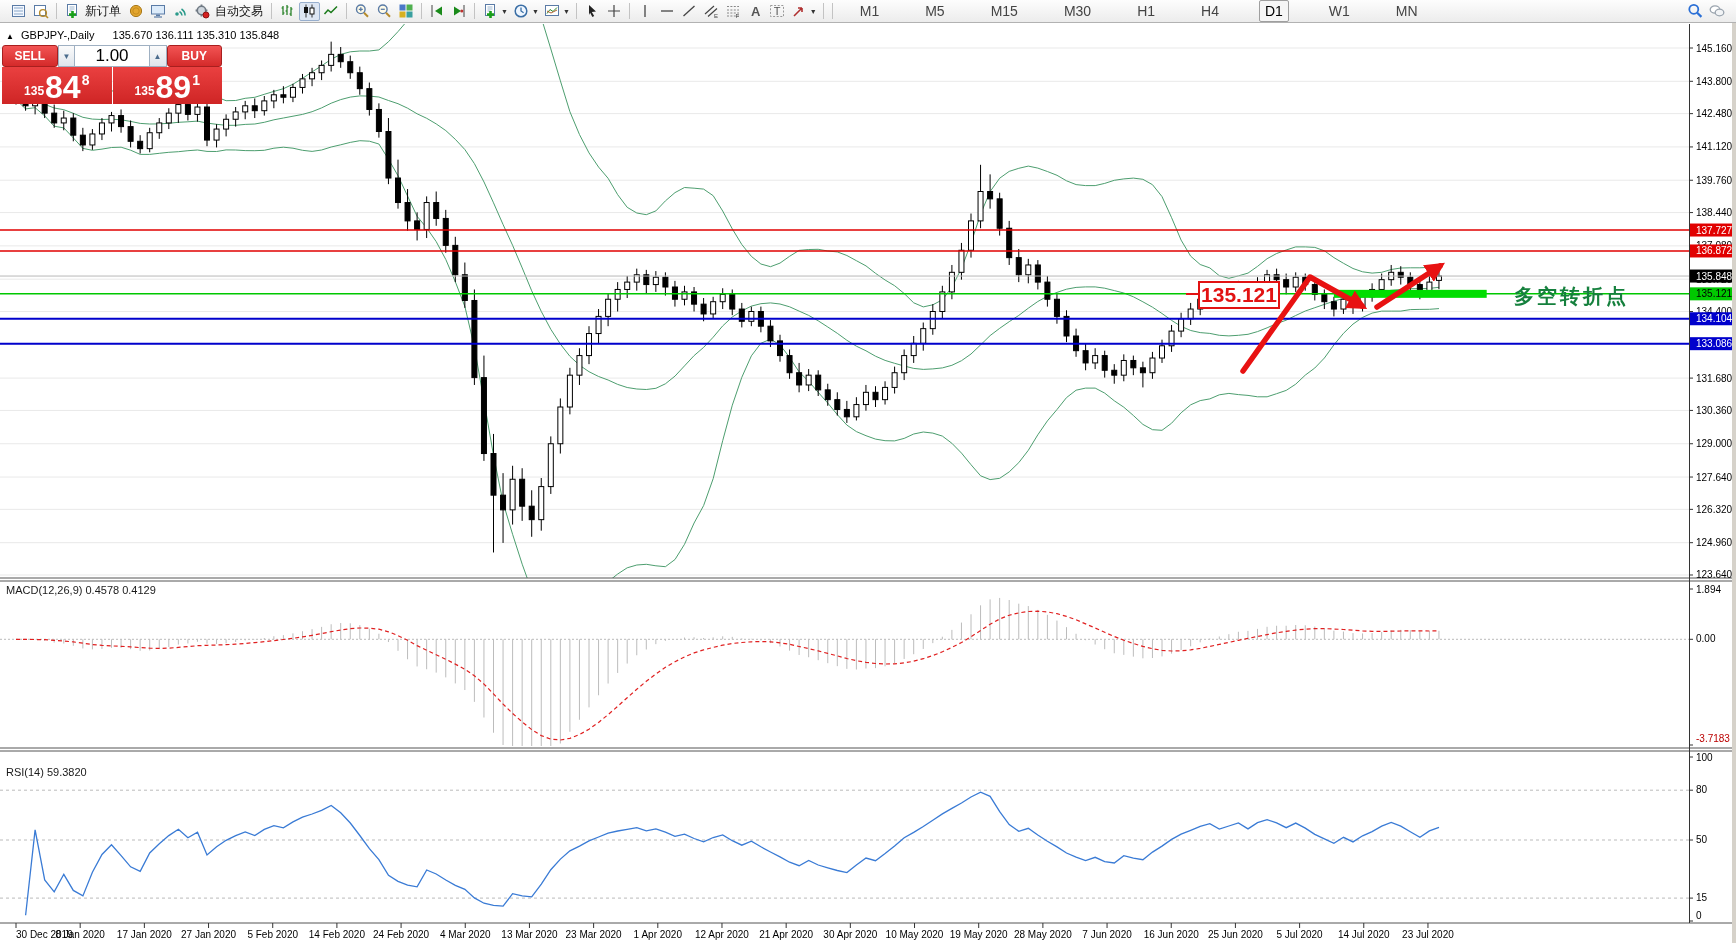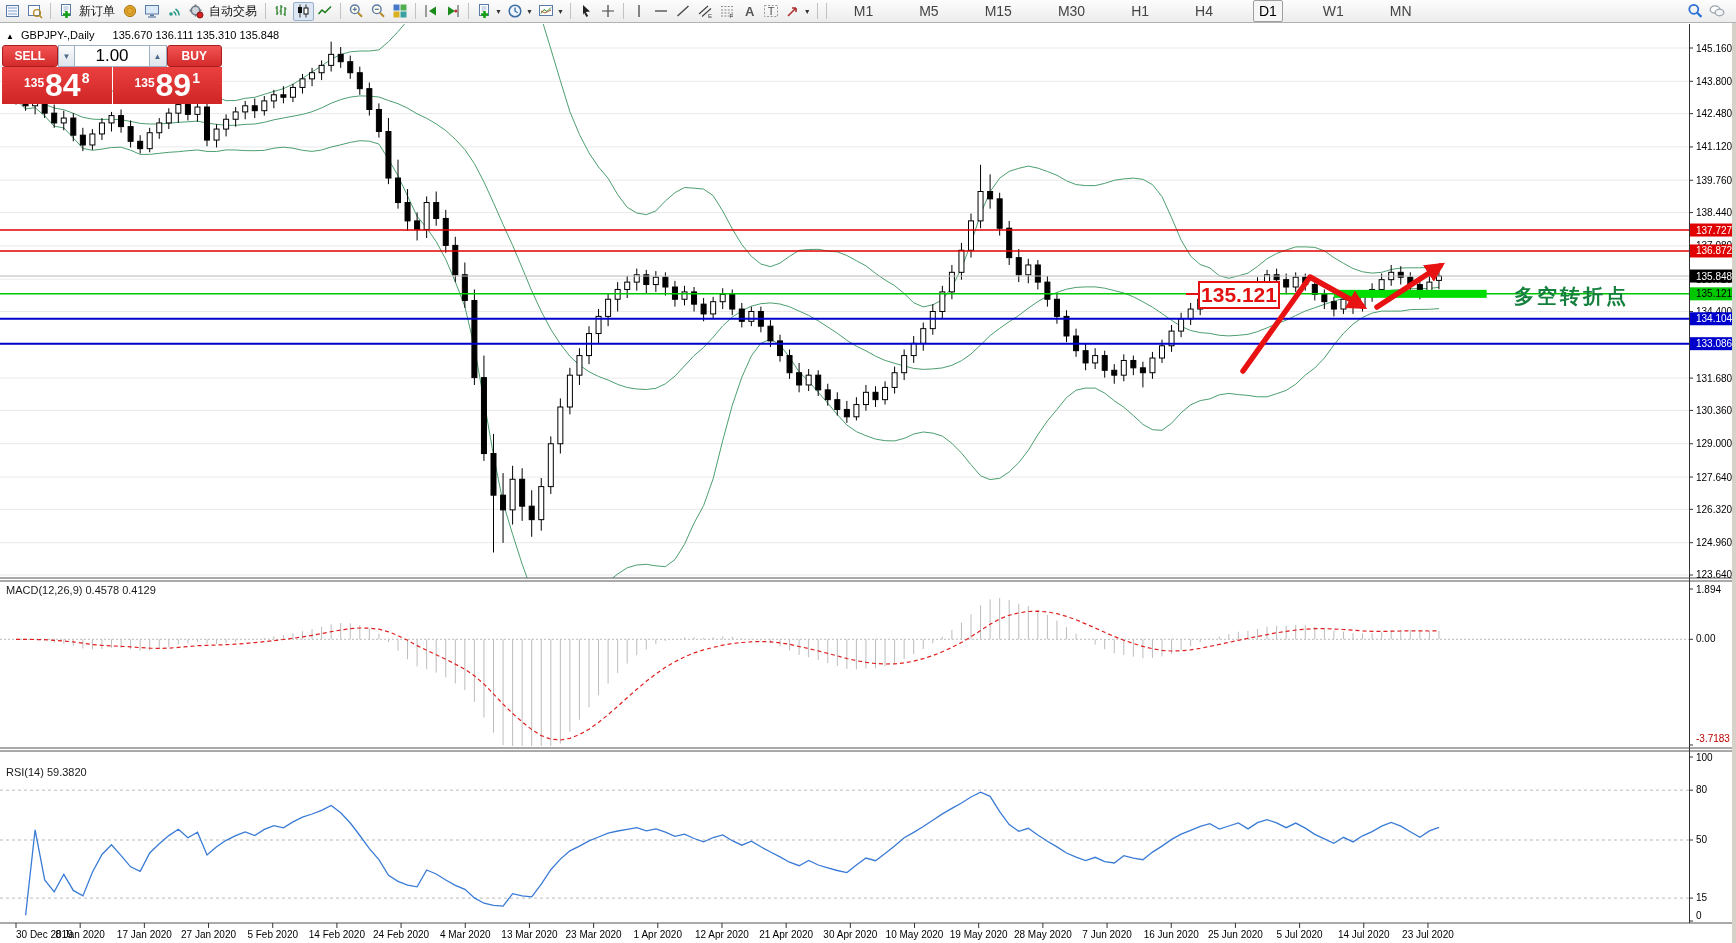--- a/index.html
+++ b/index.html
@@ -1,21 +1,21 @@
 <!DOCTYPE html>
 <html><head>
 <meta charset="utf-8">
 <style>
   html,body{margin:0;padding:0;}
   body{width:1736px;height:943px;overflow:hidden;position:relative;background:#fff;
        font-family:"Liberation Sans",sans-serif;-webkit-font-smoothing:antialiased;}
   
   #toolbar{position:absolute;left:0;top:0;width:1736px;height:23px;z-index:50;
     background:linear-gradient(#fdfdfd,#ececec);border-bottom:1px solid #b2b2b2;
-    display:flex;align-items:center;padding-left:2px;box-sizing:border-box;}
+    display:flex;align-items:center;padding-left:8px;box-sizing:border-box;}
   .tbtn{height:19px;min-width:21px;display:inline-flex;align-items:center;justify-content:center;
     border:1px solid transparent;border-radius:2px;margin:0 0.5px;box-sizing:border-box;}
   .tbtn.active{background:#dde6f3;border-color:#97aecd;}
   .tsep{width:1px;height:16px;background:#c3c3c3;margin:0 4px;flex:0 0 auto;}
   .tlabel{font-size:12px;color:#111;margin:0 4px 0 2px;white-space:nowrap;}
   .tcaret{font-size:7px;color:#333;margin:0 2px 0 0;}
   .tf{font-size:14px;color:#444;padding:2px 5px;margin:0 17px;border:1px solid transparent;border-radius:2px;text-align:center;}
   .tf.active{border-color:#9f9f9f;background:#f6f6f6;color:#000;}
   #tb-right{margin-left:auto;display:flex;align-items:center;margin-right:8px;}
   
@@ -25,21 +25,21 @@
   
   #trade-panel{position:absolute;left:2px;top:45px;width:220px;z-index:45;font-family:"Liberation Sans",sans-serif;}
   #tp-row1{display:flex;height:22px;align-items:stretch;}
   .tp-btn{width:56px;background:linear-gradient(#f25454,#d42a2a);border:1px solid #a81f1f;border-radius:3px;
      color:#fff;font-size:12px;font-weight:bold;display:flex;align-items:center;justify-content:center;box-sizing:border-box;}
   .tp-spin{width:18px;background:linear-gradient(#fbfbfb,#dfe5ec);border:1px solid #9fb0c2;color:#4a6b8c;
      font-size:8px;display:flex;align-items:center;justify-content:center;box-sizing:border-box;}
   #tp-vol{width:74px;background:#fff;border:1px solid #9fb0c2;border-left:none;border-right:none;
      font-size:17px;color:#000;display:flex;align-items:center;justify-content:center;box-sizing:border-box;}
   #tp-row2{display:flex;height:37px;margin-top:0px;}
-  .tp-price{flex:1;background:linear-gradient(#ea4040,#cf2525);color:#fff;display:flex;align-items:center;
+  .tp-price{flex:1;background:linear-gradient(#ea4040,#cf2525);color:#fff;display:flex;align-items:flex-end;
      justify-content:center;padding-bottom:2px;}
   .tp-price.sell{margin-right:1px;}
   .tp-pfx{font-size:12px;font-weight:bold;margin:0 1px 4px 0;}
   .tp-big{font-size:32px;font-weight:bold;line-height:30px;}
   .tp-sup{font-size:14px;font-weight:bold;margin:0 0 14px 1px;}
   
   #price-callout{position:absolute;left:1198px;top:281px;width:78px;height:24px;z-index:30;
      border:2px solid #e21212;background:#fff;color:#e21212;font-size:21px;font-weight:bold;
      display:flex;align-items:center;justify-content:center;}
   #callout-dash{position:absolute;left:1186px;top:293px;width:12px;height:2px;background:#e21212;z-index:30;}

